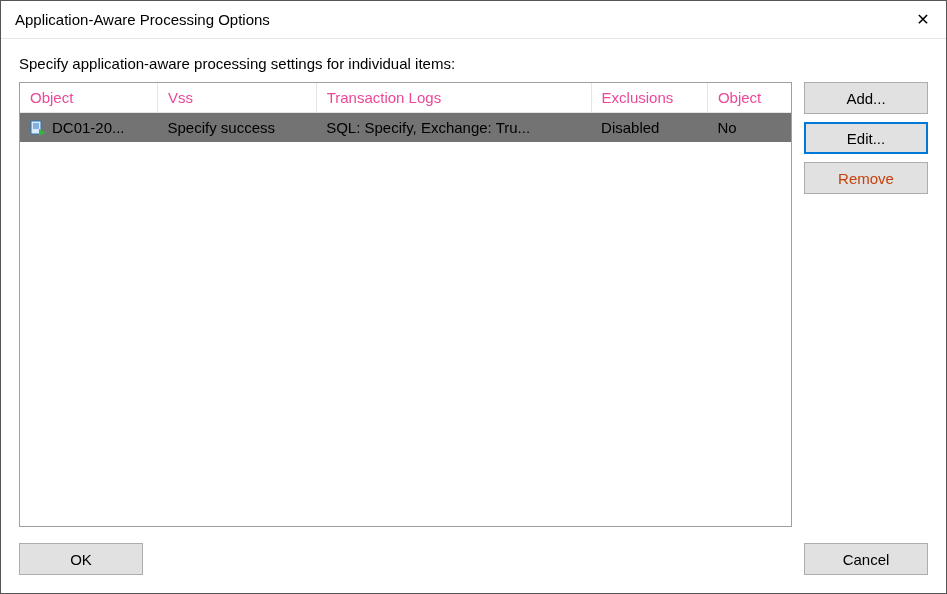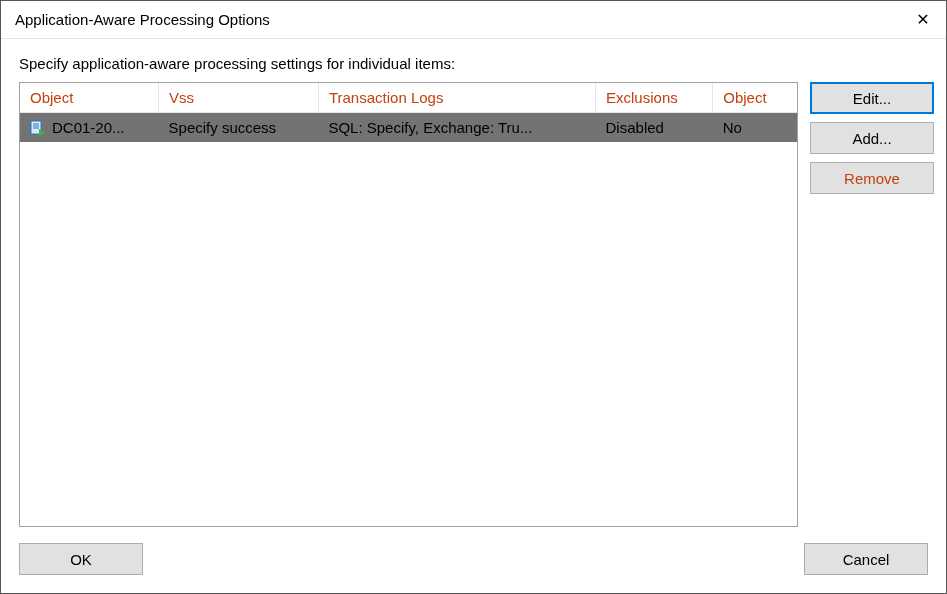--- a/index.html
+++ b/index.html
@@ -39,21 +39,21 @@
       height: 38px;
       display: flex;
       align-items: center;
       justify-content: center;
       font-size: 16px;
       color: #000;
       cursor: pointer;
     }
     .content {
       flex: 1;
-      padding: 16px 12px 0 18px;
+      padding: 16px 18px 0 18px;
       display: flex;
       flex-direction: column;
     }
     .instruction {
       font-size: 15px;
       color: #000;
       margin-bottom: 10px;
     }
     .main-area {
       flex: 1;
@@ -71,21 +71,21 @@
     }
     table {
       border-collapse: collapse;
       width: 100%;
       table-layout: fixed;
     }
     thead th {
       text-align: left;
       font-weight: normal;
       font-size: 15px;
-      color: #c2410c;
+      color: #ec4899;
       padding: 6px 10px;
       border-right: 1px solid #e5e5e5;
       border-bottom: 1px solid #e5e5e5;
       background: #fff;
       white-space: nowrap;
       overflow: hidden;
     }
     thead th:last-child {
       border-right: none;
     }
@@ -196,22 +196,22 @@
               <td>Specify success</td>
               <td>SQL: Specify, Exchange: Tru...</td>
               <td>Disabled</td>
               <td>No</td>
             </tr>
           </tbody>
         </table>
       </div>
 
       <div class="side-buttons">
+        <div class="btn">Add...</div>
         <div class="btn focused">Edit...</div>
-        <div class="btn">Add...</div>
         <div class="btn disabled">Remove</div>
       </div>
 
     </div>
 
   </div>
 
   <div class="footer">
     <div class="btn">OK</div>
     <div class="btn">Cancel</div>

